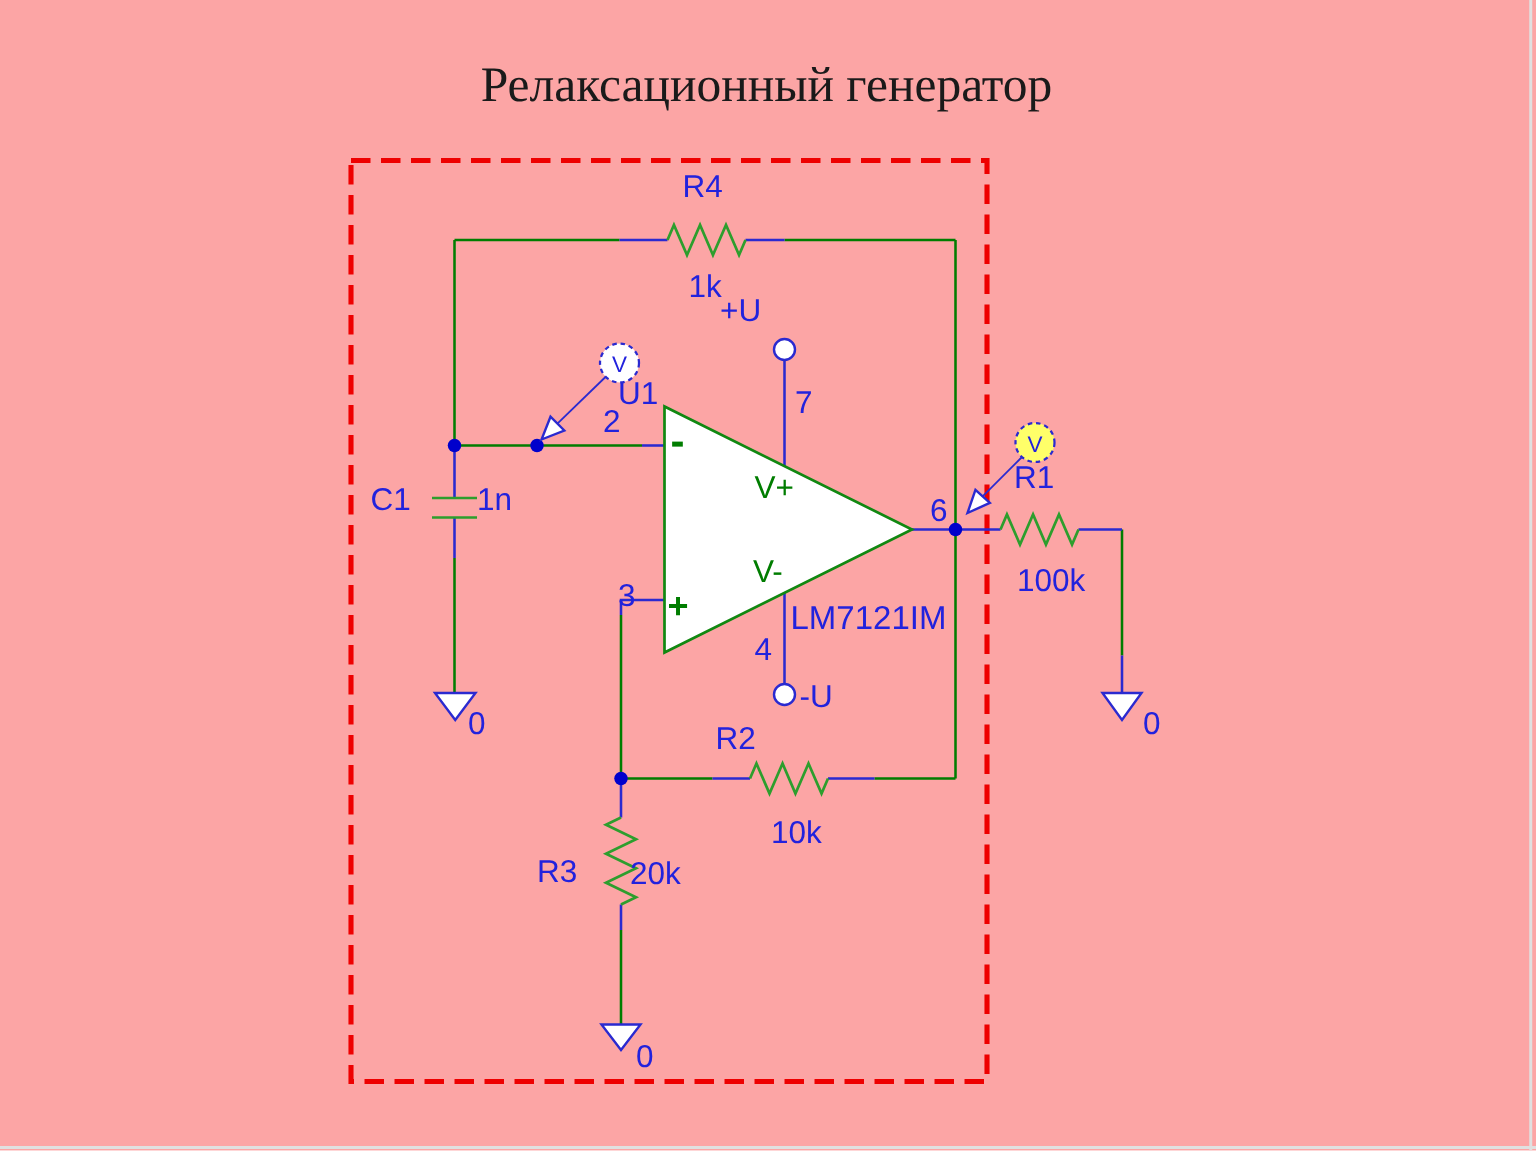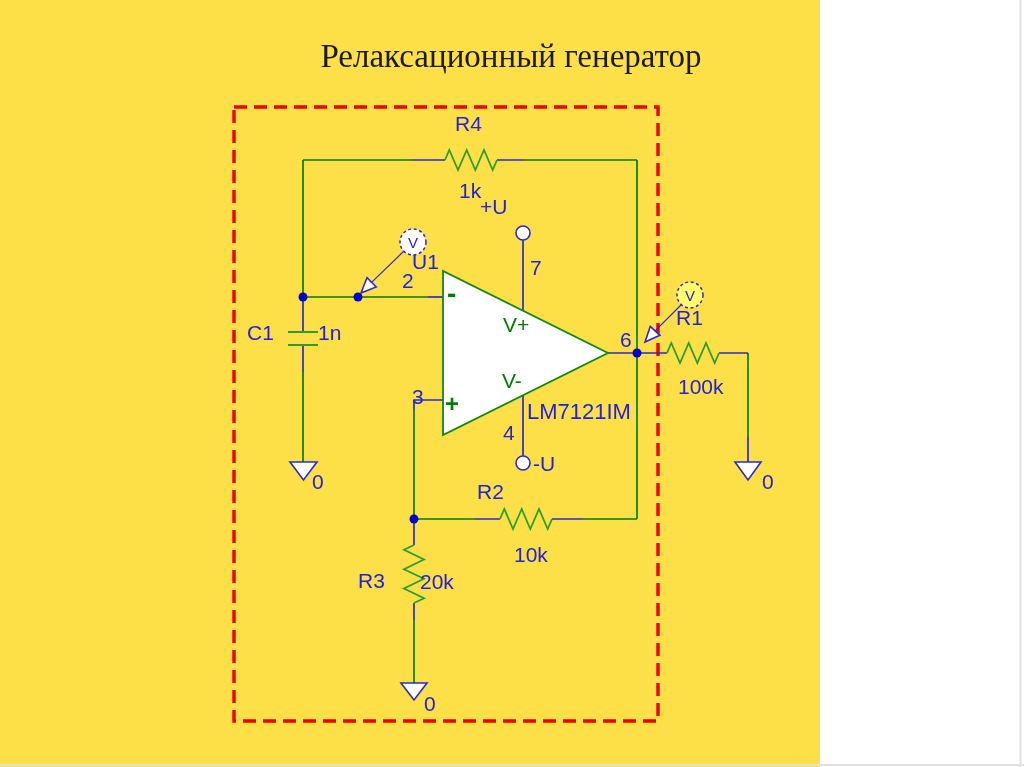--- a/index.html
+++ b/index.html
@@ -1,17 +1,17 @@
 <!DOCTYPE html>
 <html><head>
 <meta charset="utf-8">
 <style>
   html,body{margin:0;padding:0;background:#ffffff;}
   body{width:1024px;height:767px;overflow:hidden;font-family:"Liberation Sans",sans-serif;}
-  .stage{position:relative;width:820px;height:767px;background:#fde047;}
+  .stage{position:relative;width:1024px;height:767px;background:#fca5a5;}
   svg{display:block;}
   text{user-select:none;}
   .lbl{font-family:"Liberation Sans",sans-serif;font-size:21px;fill:#2222dd;}
   .lbl-part{font-size:22px;}
   .grn{font-family:"Liberation Sans",sans-serif;font-size:21px;fill:#007d00;}
   .sign{font-family:"Liberation Sans",sans-serif;font-weight:bold;fill:#007d00;}
   .probe-v{font-family:"Liberation Sans",sans-serif;font-size:15px;fill:#2222dd;}
   .title{font-family:"Liberation Serif",serif;font-size:33px;fill:#1a1a1a;}
   .wire{stroke:#007d00;stroke-width:1.7;fill:none;}
   .lead{stroke:#2a2ad0;stroke-width:1.7;fill:none;}

